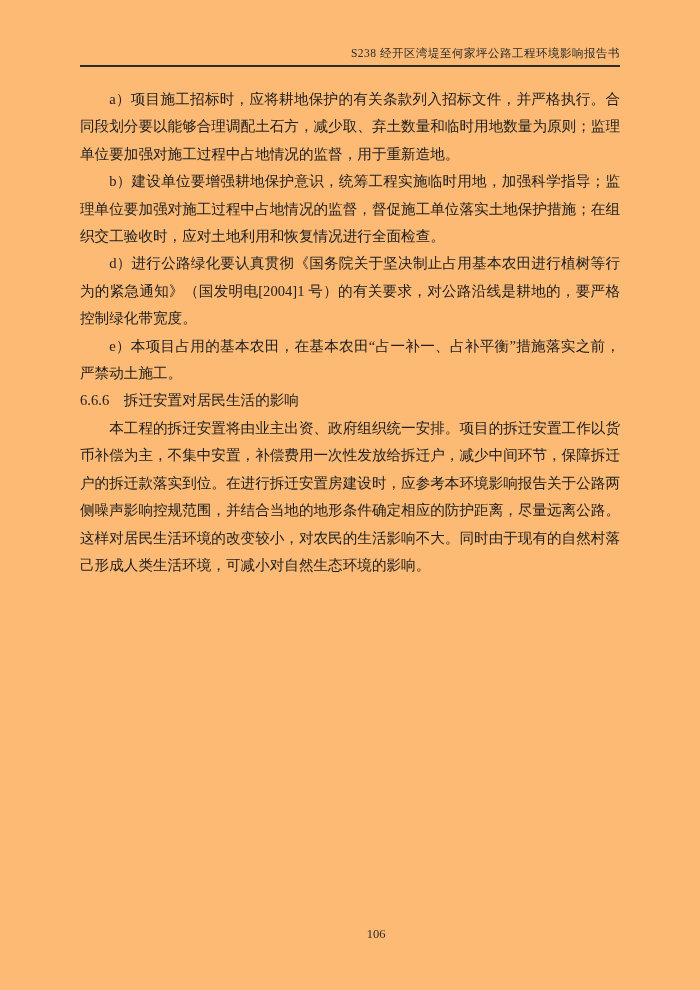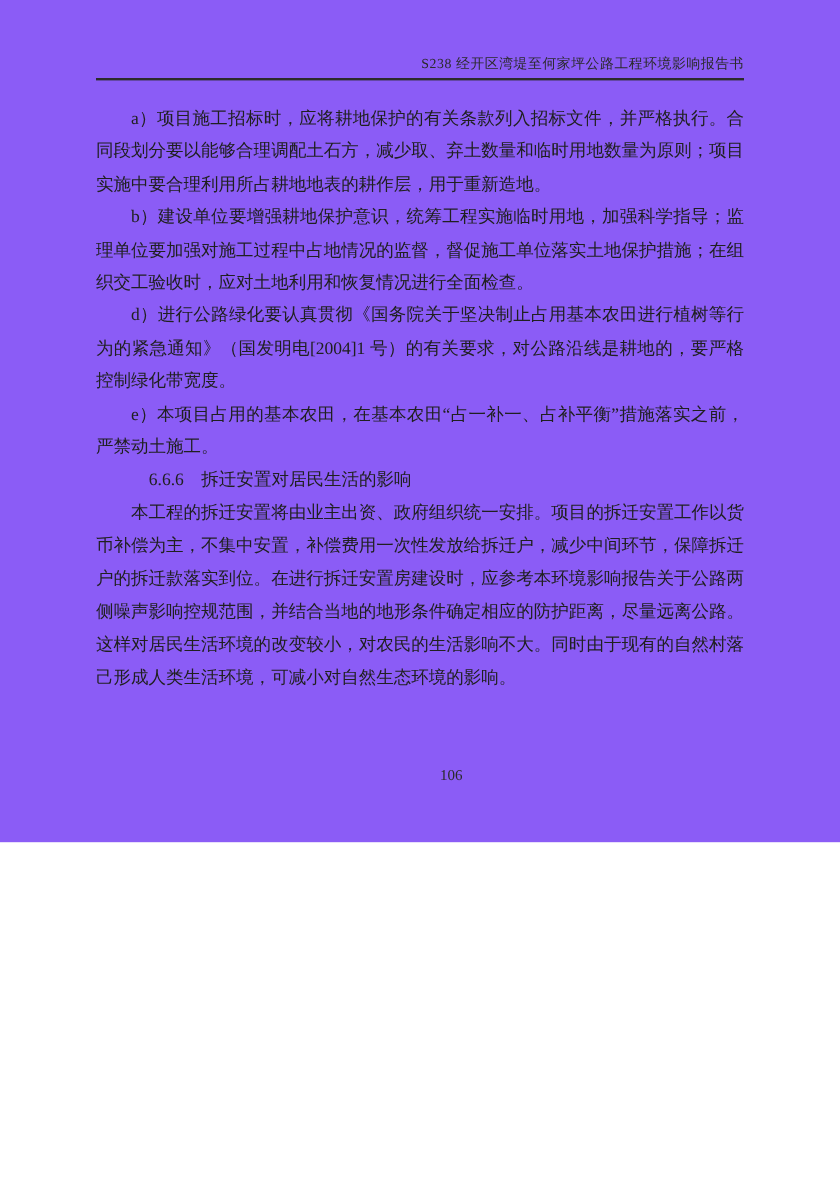--- a/index.html
+++ b/index.html
@@ -3,22 +3,22 @@
 <meta charset="utf-8">
 <style>
   html, body {
     margin: 0;
     padding: 0;
     background: #ffffff;
   }
   .page {
     position: relative;
     width: 700px;
-    height: 702px;
-    background: #8b5cf6;
+    height: 990px;
+    background: #fdba74;
     color: #1c1c1c;
     font-family: "Liberation Serif", "DejaVu Serif", serif;
     overflow: hidden;
   }
   .running-header {
     position: absolute;
     top: 46px;
     left: 80px;
     right: 80px;
     text-align: right;
@@ -52,21 +52,20 @@
     text-indent: 2em;
   }
   .section-heading {
     margin: 0;
     font-size: 14.6px;
     line-height: 27.4px;
     font-weight: normal;
   }
   .section-heading .sec-num {
     margin-right: 1em;
-    margin-left: 44px;
   }
   .page-footer {
     position: absolute;
     bottom: 48px;
     left: 0;
     width: 100%;
     text-align: center;
     font-size: 12.5px;
     color: #2a2a2a;
     padding-left: 26px;
@@ -77,21 +76,21 @@
 
 <div class="page">
 
   <div class="running-header">S238 经开区湾堤至何家坪公路工程环境影响报告书</div>
 
   <div class="header-rule"></div>
 
   <div class="doc-body">
 
 
-    <p class="indent">a）项目施工招标时，应将耕地保护的有关条款列入招标文件，并严格执行。合同段划分要以能够合理调配土石方，减少取、弃土数量和临时用地数量为原则；项目实施中要合理利用所占耕地地表的耕作层，用于重新造地。</p>
+    <p class="indent">a）项目施工招标时，应将耕地保护的有关条款列入招标文件，并严格执行。合同段划分要以能够合理调配土石方，减少取、弃土数量和临时用地数量为原则；监理单位要加强对施工过程中占地情况的监督，用于重新造地。</p>
 
     <p class="indent">b）建设单位要增强耕地保护意识，统筹工程实施临时用地，加强科学指导；监理单位要加强对施工过程中占地情况的监督，督促施工单位落实土地保护措施；在组织交工验收时，应对土地利用和恢复情况进行全面检查。</p>
 
 
     <p class="indent">d）进行公路绿化要认真贯彻《国务院关于坚决制止占用基本农田进行植树等行为的紧急通知》（国发明电[2004]1 号）的有关要求，对公路沿线是耕地的，要严格控制绿化带宽度。</p>
 
     <p class="indent">e）本项目占用的基本农田，在基本农田“占一补一、占补平衡”措施落实之前，严禁动土施工。</p>
 
     <h3 class="section-heading">
       <span class="sec-num">6.6.6</span><span>拆迁安置对居民生活的影响</span>

